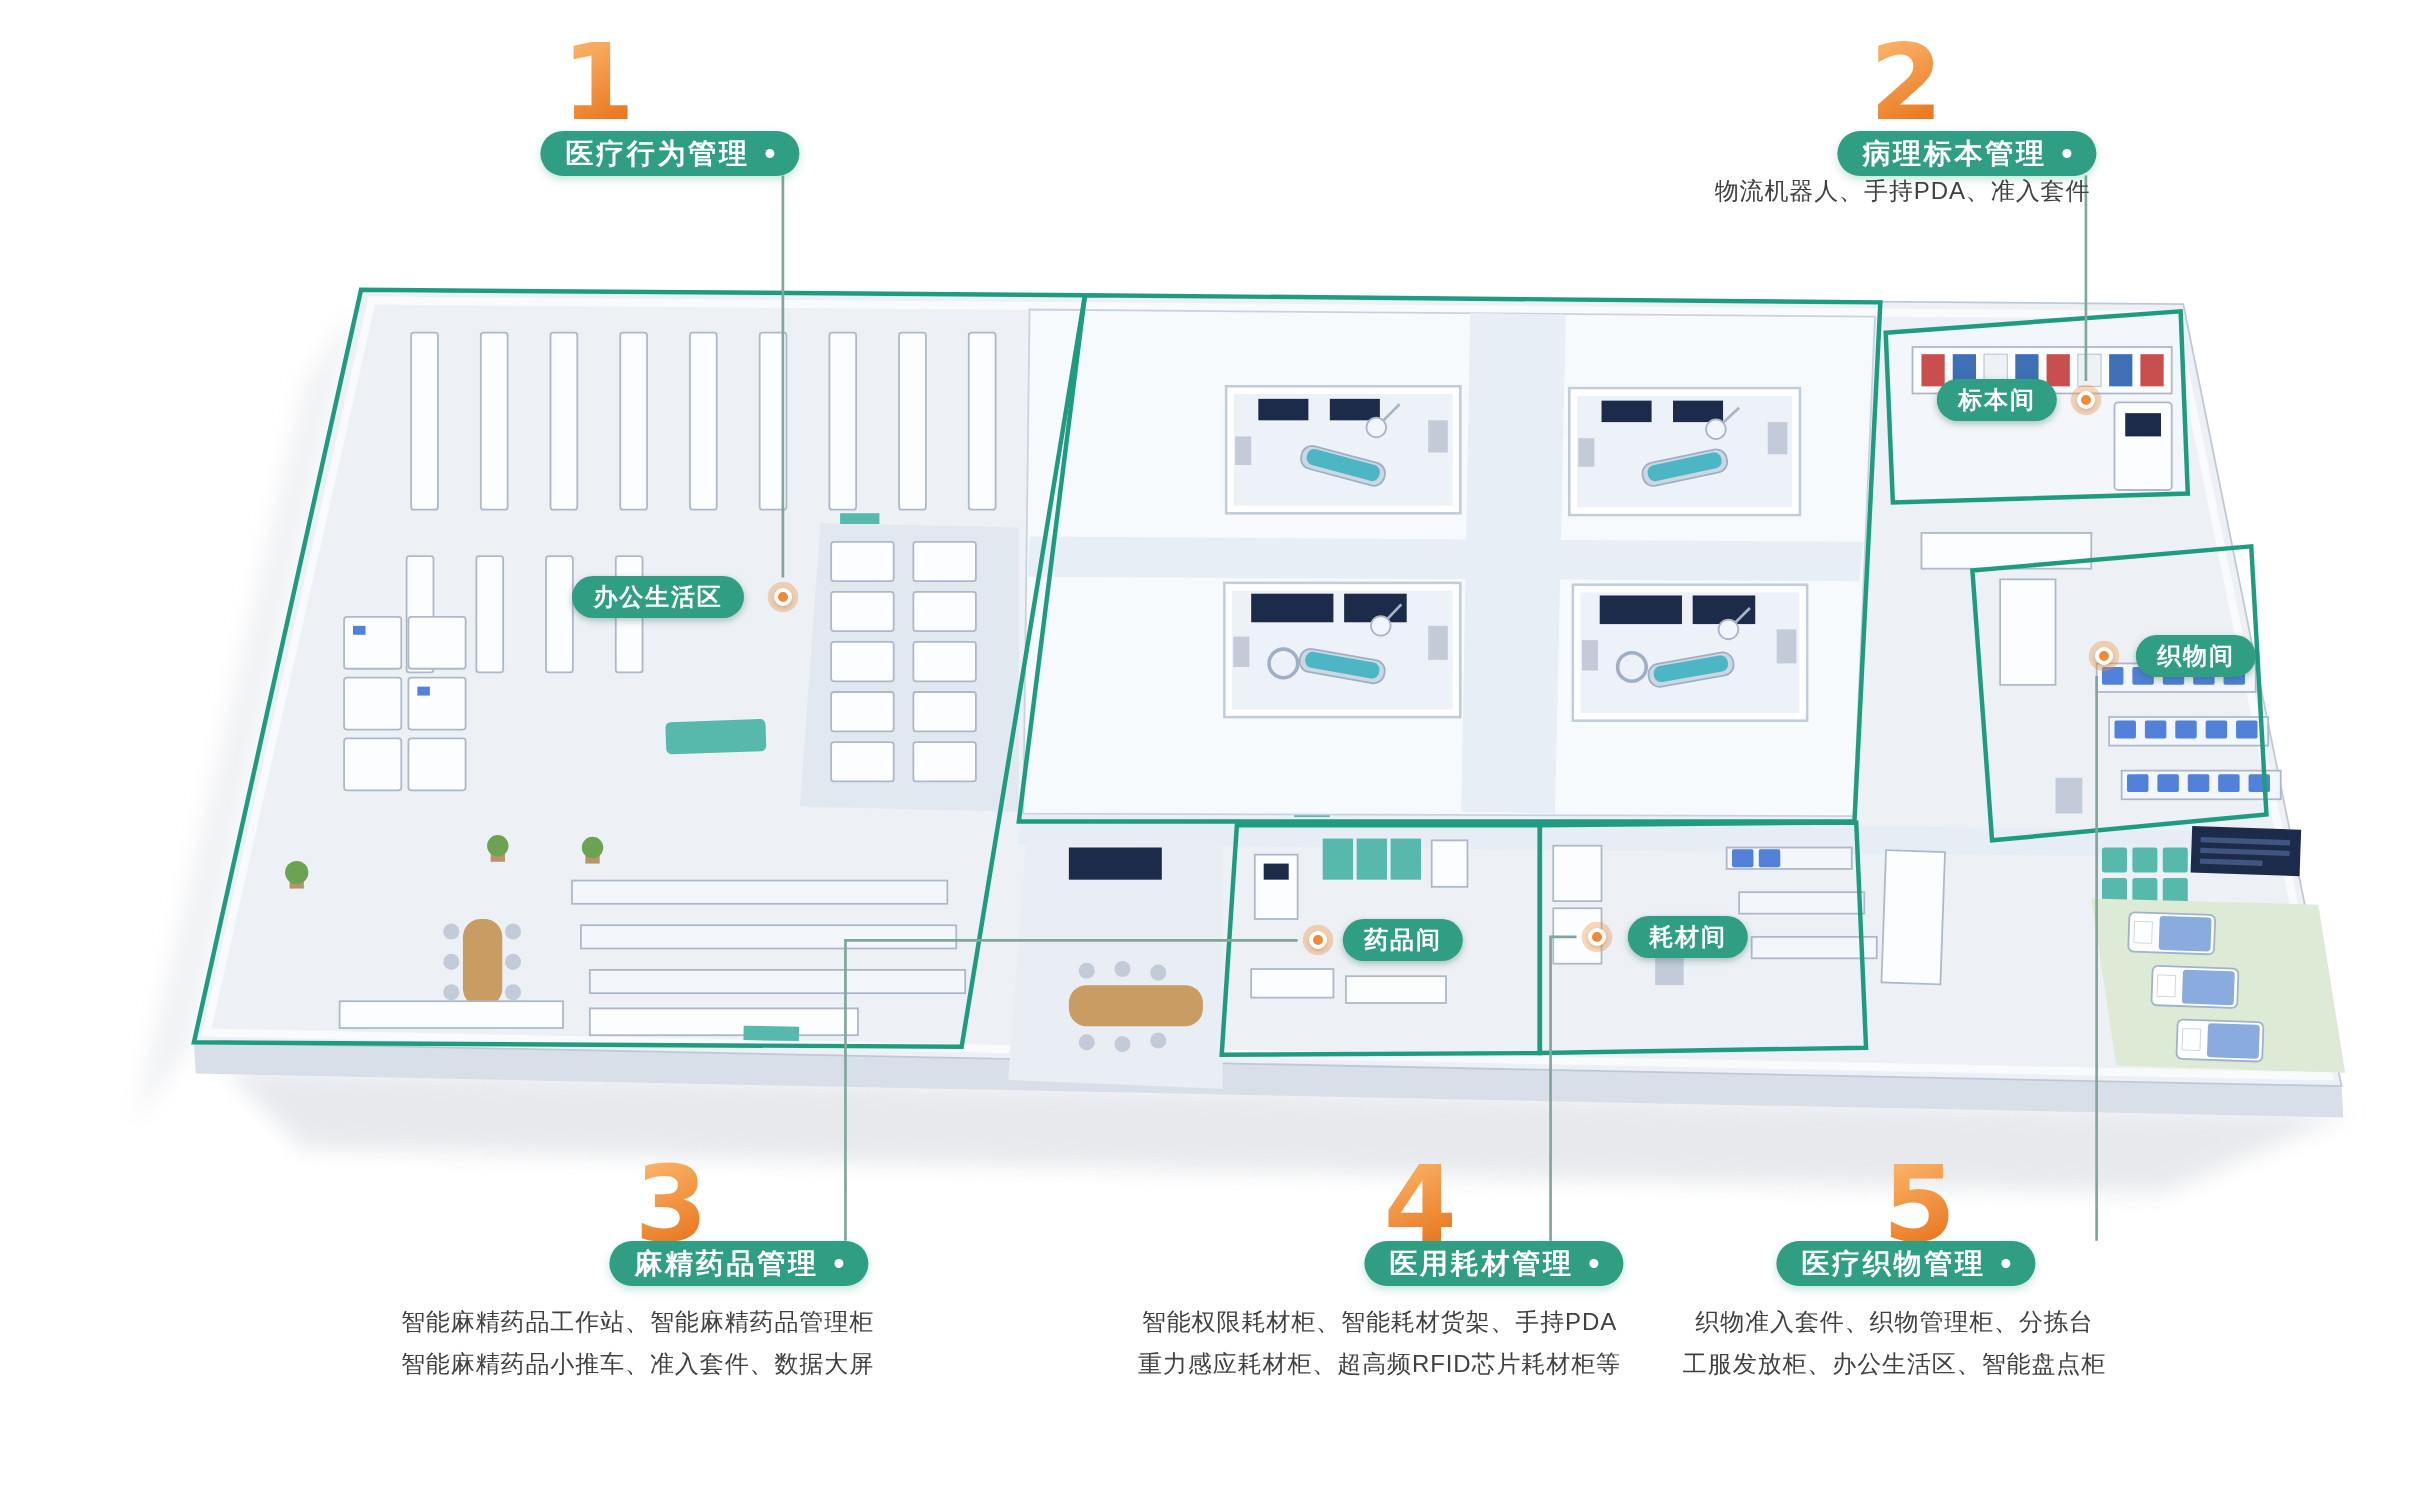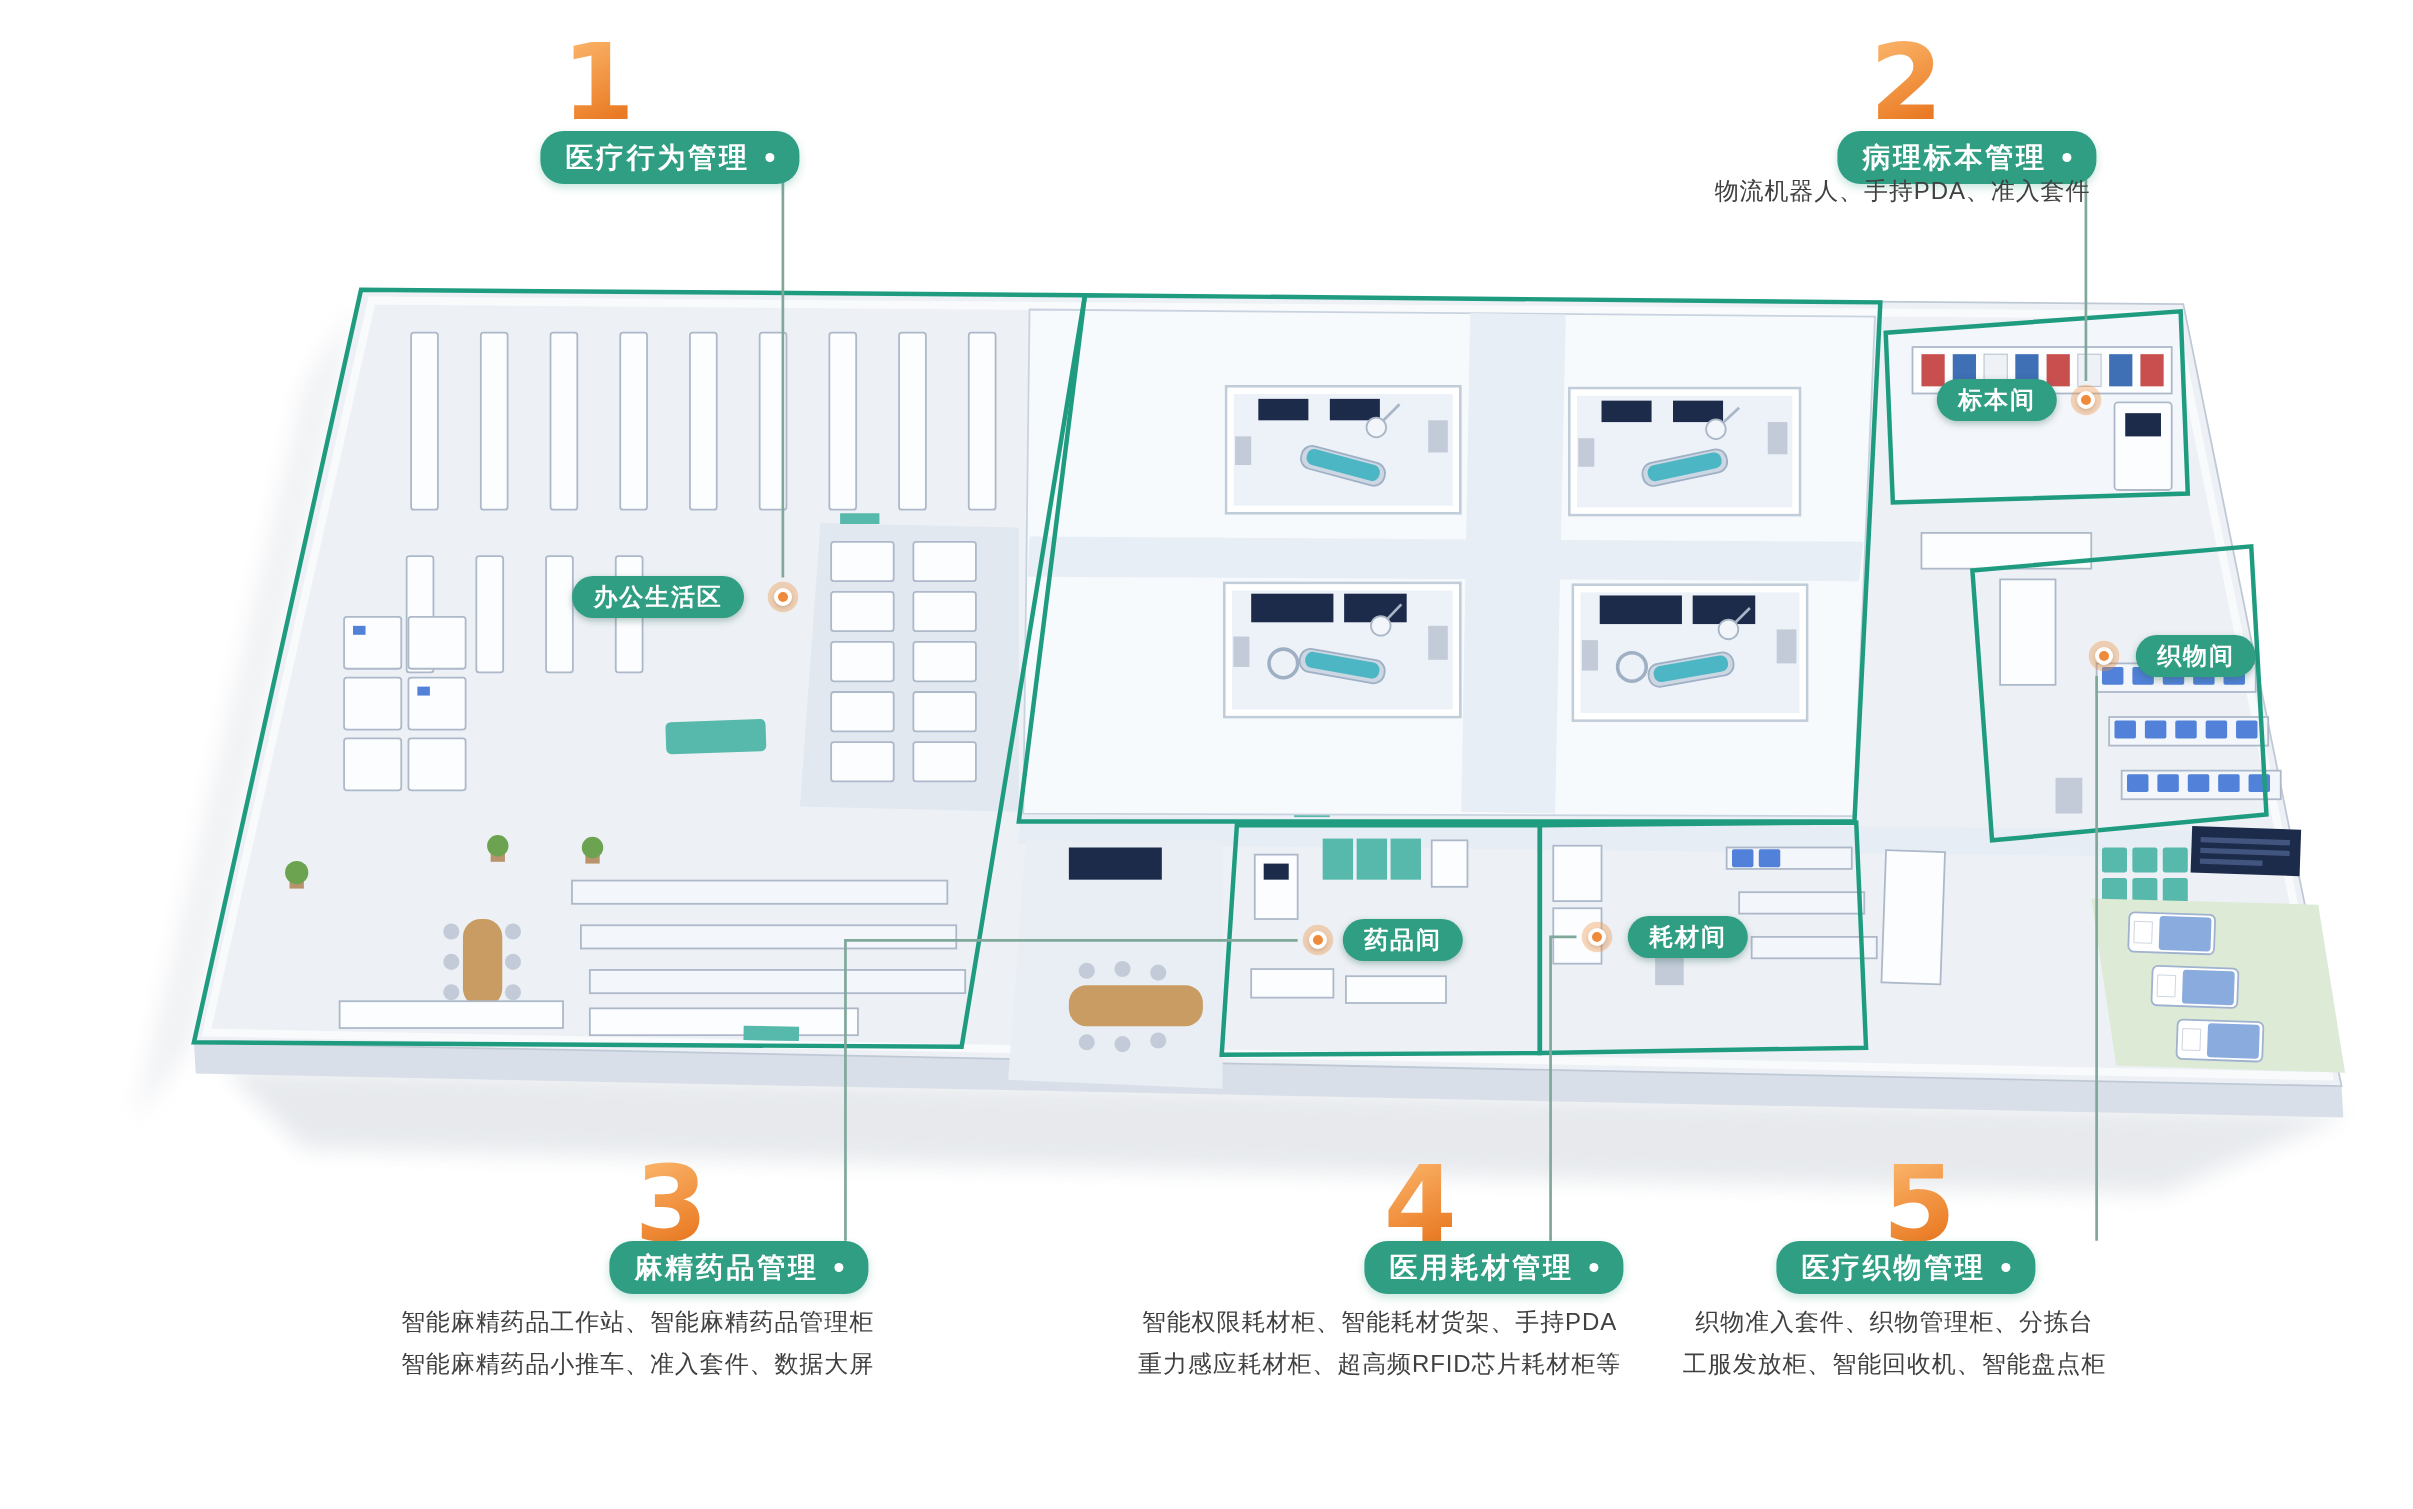--- a/index.html
+++ b/index.html
@@ -12,21 +12,21 @@
   
   .sec-num{position:absolute;transform:translateX(-50%);font-weight:800;font-size:105px;line-height:1;
            letter-spacing:-2.7px;color:#f1913f;font-family:"DejaVu Sans","Liberation Sans",sans-serif}
   @supports (-webkit-background-clip:text){
     .sec-num{background:linear-gradient(155deg,#f9b065 15%,#ea7b24 80%);
              -webkit-background-clip:text;background-clip:text;color:transparent}
   }
 
   
   .sec-pill{position:absolute;transform:translateX(-50%);display:flex;align-items:center;gap:16px;
-            height:53px;padding:0 25px;background:#2f9e82;border-radius:23px;color:#ffffff;
+            height:45px;padding:0 25px;background:#2f9e82;border-radius:23px;color:#ffffff;
             font-size:28px;font-weight:700;letter-spacing:2.7px;white-space:nowrap;
             box-shadow:0 3.6px 9px rgba(47,158,130,.28)}
   .pill-dot{width:9px;height:9px;border-radius:50%;background:#ffffff;flex:0 0 auto}
 
   
   .sec-desc{position:absolute;width:679px;text-align:center;font-size:24px;line-height:42px;
             letter-spacing:0.9px;color:#404040;white-space:nowrap}
 
   
   .room-pill{position:absolute;transform:translate(-50%,-50%);height:42px;padding:0 21.5px;
@@ -384,21 +384,21 @@
     <div>重力感应耗材柜、超高频RFID芯片耗材柜等</div>
   </div>
 
   <div class="sec-num" style="left:1918px;top:1153px">5</div>
   <div class="sec-pill" style="left:1906px;top:1241px">
     <span>医疗织物管理</span>
     <span class="pill-dot"></span>
   </div>
   <div class="sec-desc" style="left:1555px;top:1301px">
     <div>织物准入套件、织物管理柜、分拣台</div>
-    <div>工服发放柜、智能回收机、智能盘点柜</div>
+    <div>工服发放柜、办公生活区、智能盘点柜</div>
   </div>
 
   <div class="room-pill" style="left:658px;top:597px">
     <span>办公生活区</span>
   </div>
   <div class="map-dot" style="left:783px;top:597px"></div>
 
   <div class="room-pill" style="left:1997px;top:400px">
     <span>标本间</span>
   </div>

